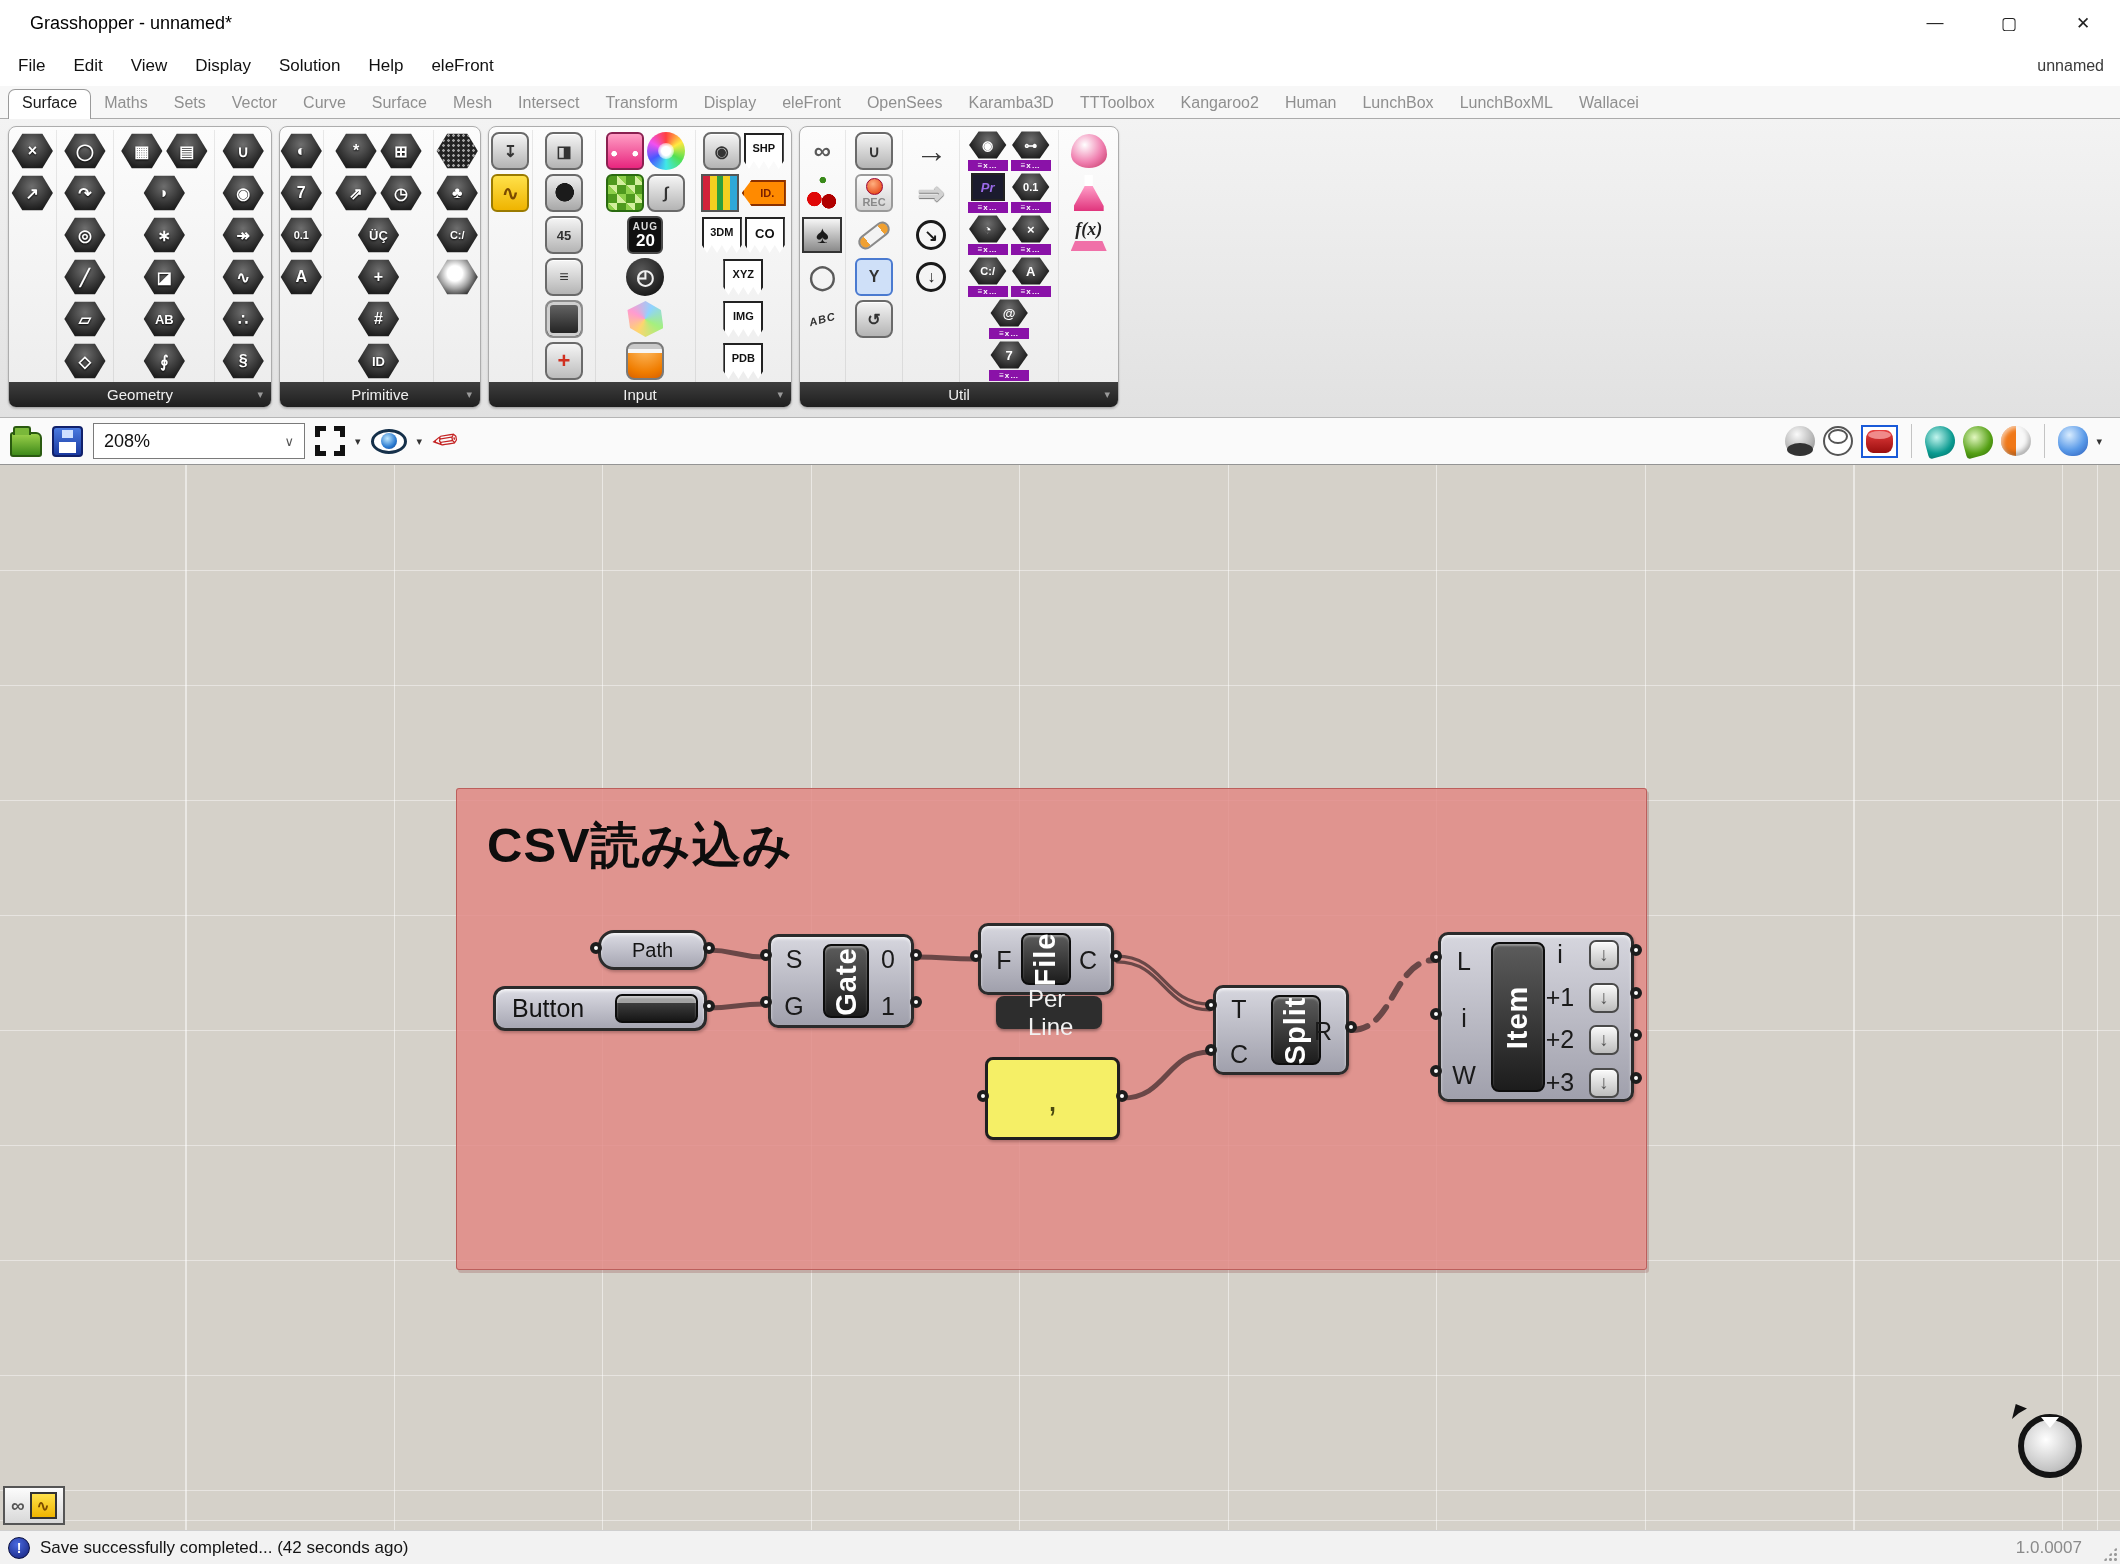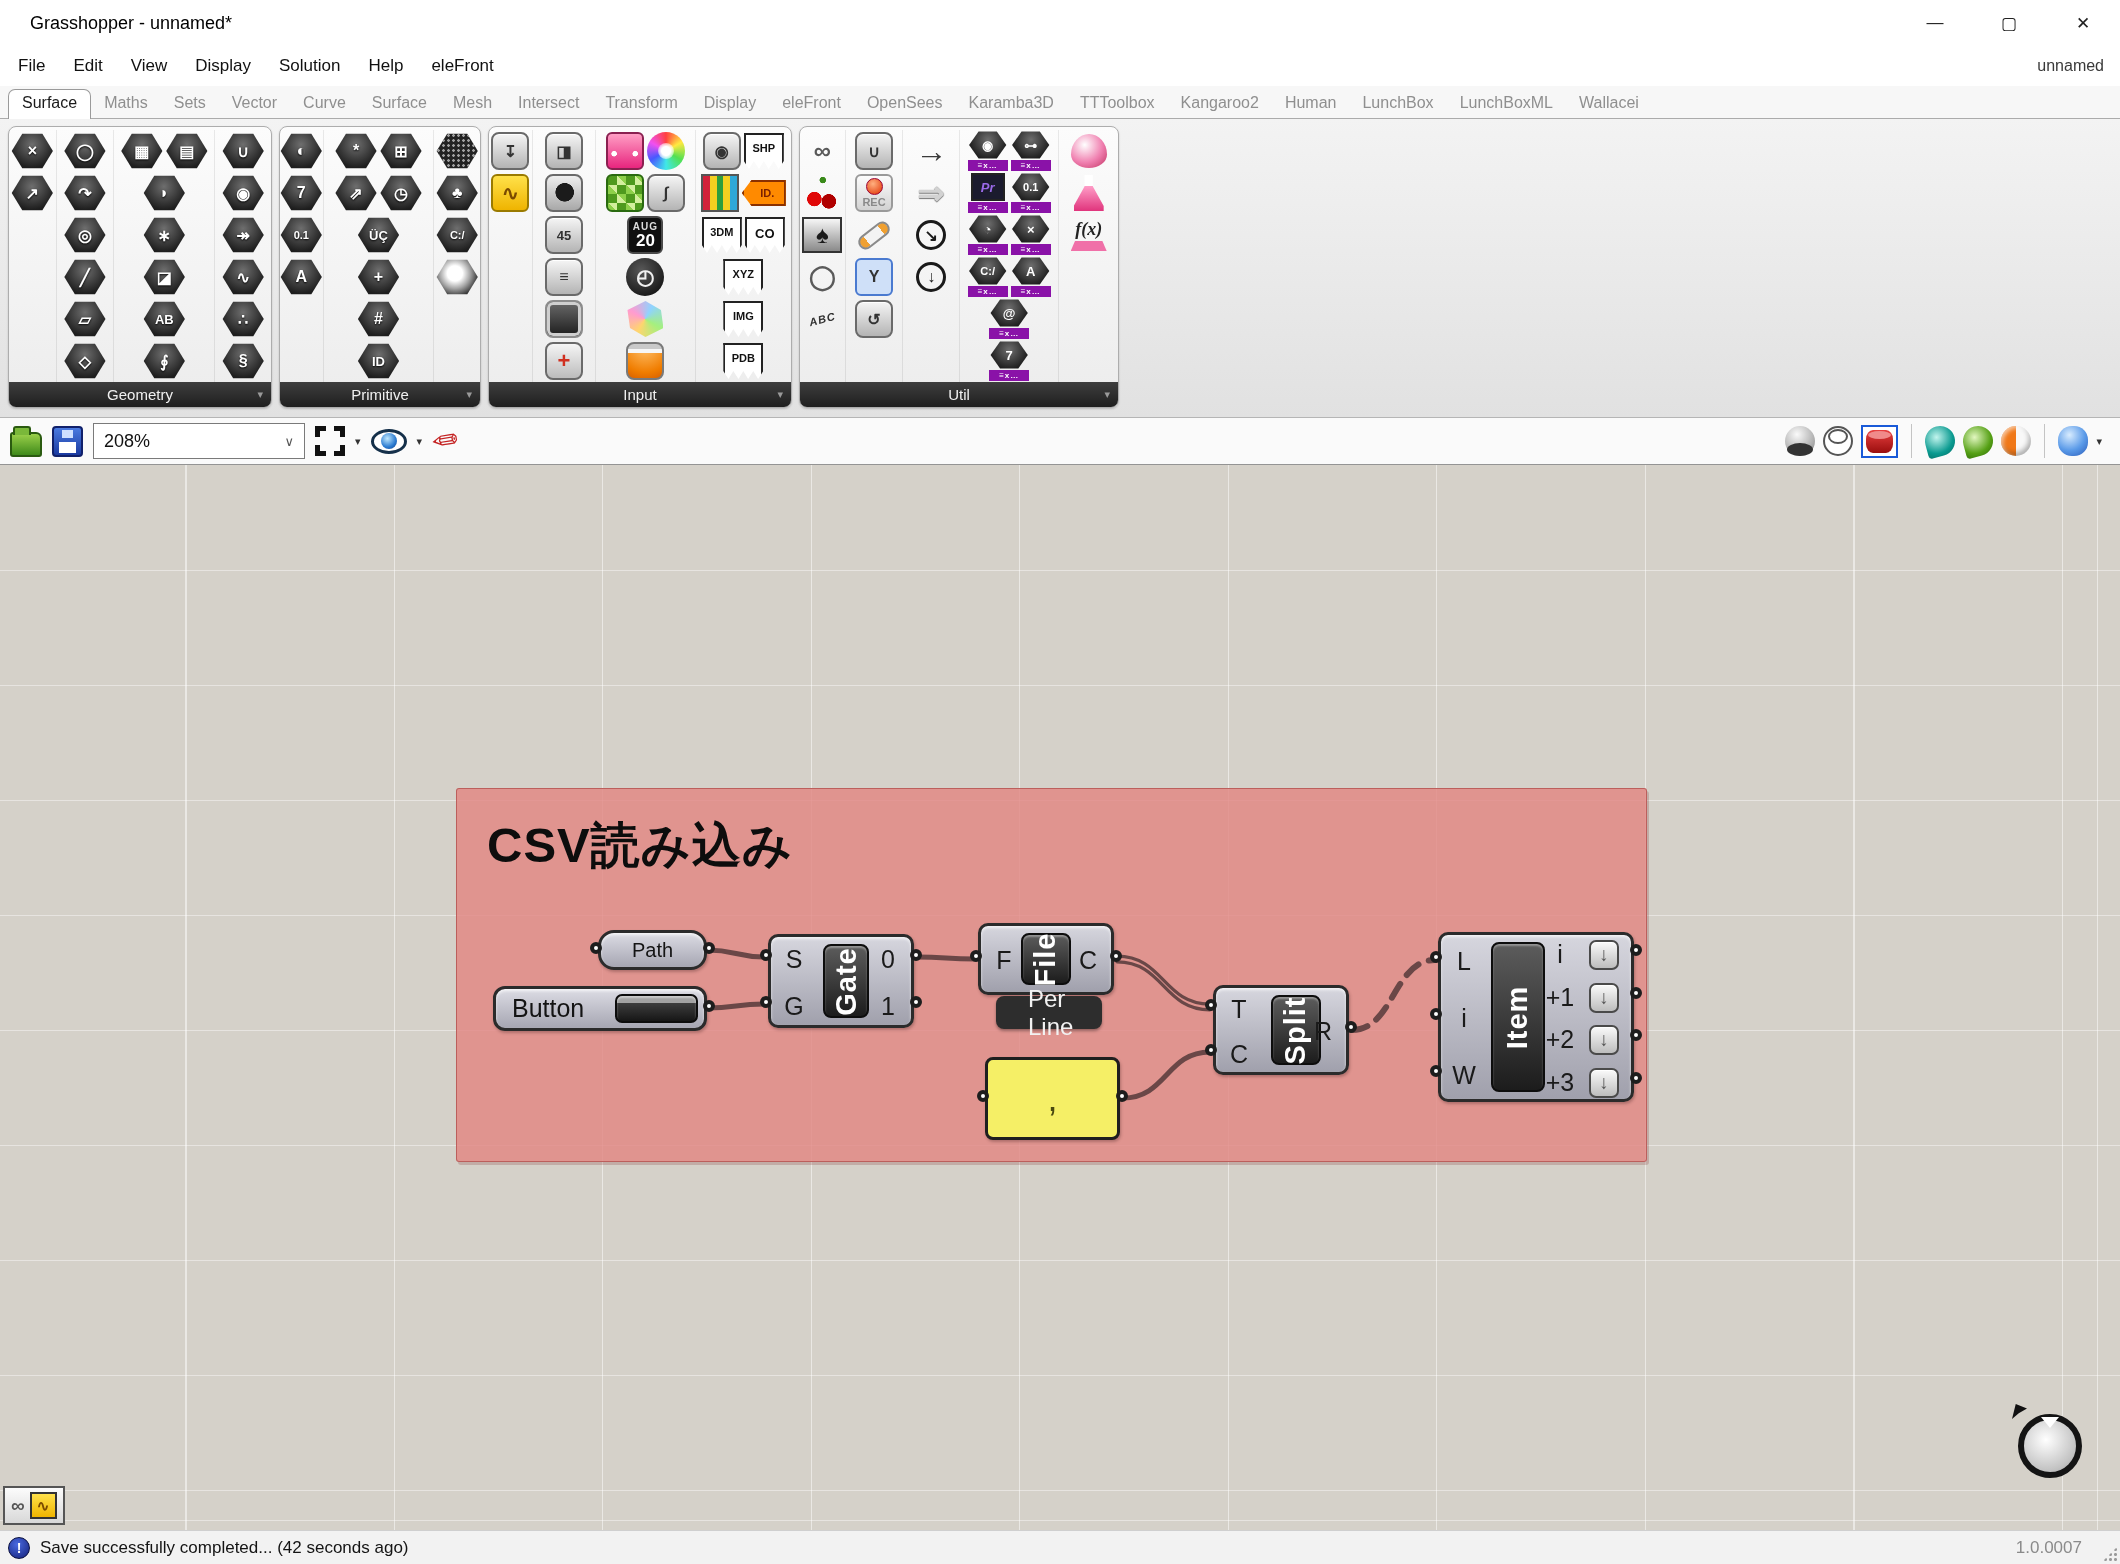--- a/index.html
+++ b/index.html
@@ -556,21 +556,21 @@
         <span class="tb-pint"></span>
         <span class="tb-ping"></span>
         <span class="tb-balo"></span>
         <span class="tb-sep"></span>
         <span class="tb-balb"></span>
         <span class="tb-dd">▾</span>
       </div>
   </div>
 
   <div class="canvas" id="canvas">
-    <div class="group" id="group" style="left: 456px; top: 323px; width: 1191px; height: 374px;">
+    <div class="group" id="group" style="left: 456px; top: 323px; width: 1191px; height: 482px;">
       <div class="group-title">CSV読み込み</div>
     </div>
     <svg class="wires" id="wires">
         <path d="M707,485 C736,485 736,492 765,492" fill="none" stroke="#6a4747" stroke-width="5" stroke-linecap="round"></path>
         <path d="M707,543 C736,543 736,539 765,539" fill="none" stroke="#6a4747" stroke-width="5" stroke-linecap="round"></path>
         <path d="M917,492 C946,492 946,494 975,494" fill="none" stroke="#6a4747" stroke-width="5" stroke-linecap="round"></path>
         <path d="M1117,491.2 C1163.5,491.2 1163.5,539.2 1210,539.2" fill="none" stroke="#6a4747" stroke-width="3.2" stroke-linecap="round"></path>
         <path d="M1117,496.8 C1163.5,496.8 1163.5,544.8 1210,544.8" fill="none" stroke="#6a4747" stroke-width="3.2" stroke-linecap="round"></path>
         <path d="M1123,633 C1166.5,633 1166.5,587 1210,587" fill="none" stroke="#6a4747" stroke-width="5" stroke-linecap="round"></path>
         <path d="M1352,565 C1393.5,565 1393.5,495 1435,495" fill="none" stroke="#6a4747" stroke-width="6" stroke-linecap="round" stroke-dasharray="16 11"></path>

